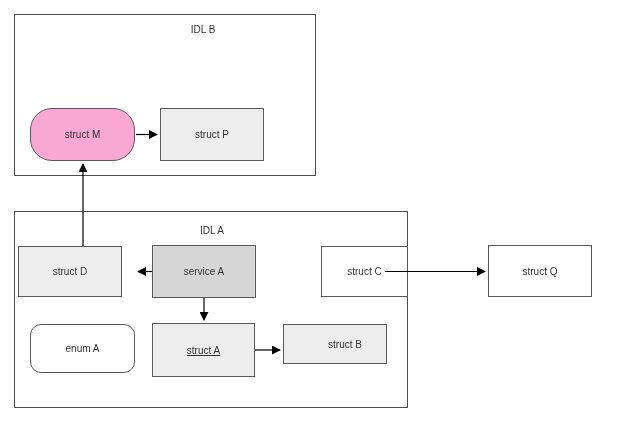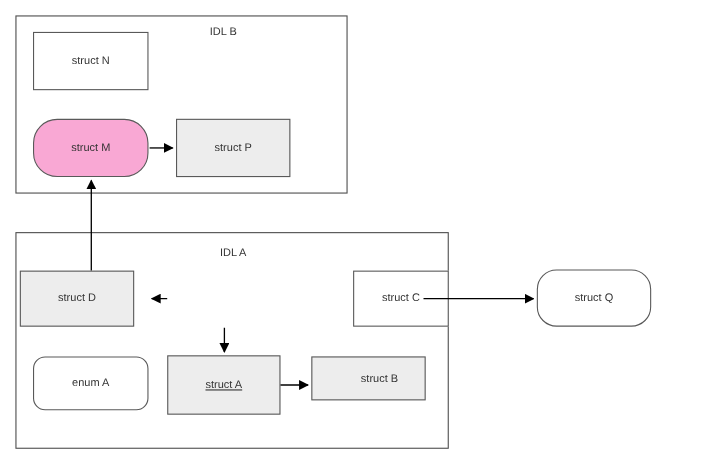--- a/index.html
+++ b/index.html
@@ -64,29 +64,29 @@
 
 <div class="canvas">
 
   <div class="group" id="g-idl-b">
     <div class="group-label">IDL B</div>
   </div>
   <div class="group" id="g-idl-a">
     <div class="group-label">IDL A</div>
   </div>
 
-  <div class="node" id="n-struct-n" style="background-color: rgb(255, 255, 255);">struct N</div>
   <div class="node" id="n-struct-m" style="background-color: #f9a8d4; border-radius: 22px;">struct M</div>
   <div class="node" id="n-struct-p" style="background-color: rgb(237, 237, 237);">struct P</div>
   <div class="node" id="n-struct-d" style="background-color: rgb(237, 237, 237);">struct D</div>
+  <div class="node" id="n-service-a" style="background-color: rgb(214, 214, 214);">service A</div>
   <div class="node" id="n-struct-c" style="background-color: rgb(255, 255, 255);">struct C</div>
   <div class="node" id="n-enum-a" style="background-color: rgb(255, 255, 255); border-radius: 11px;">enum A</div>
   <div class="node" id="n-struct-a" style="background-color: rgb(237, 237, 237);">struct A</div>
   <div class="node" id="n-struct-b" style="background-color: rgb(237, 237, 237);">struct B</div>
-  <div class="node" id="n-struct-q" style="background-color: rgb(255, 255, 255); border-radius: 18px;">struct Q</div>
+  <div class="node" id="n-struct-q" style="background-color: rgb(255, 255, 255);">struct Q</div>
 
   <svg class="edges" width="640" height="428" viewBox="0 0 640 428" xmlns="http://www.w3.org/2000/svg">
     <defs>
       <marker id="arrow" viewBox="0 0 10 10" refX="9" refY="5" markerWidth="7.5" markerHeight="7.5" orient="auto-start-reverse">
         <path d="M0,0 L10,5 L0,10 z" fill="#000000"></path>
       </marker>
     </defs>
     <line x1="136" y1="134.5" x2="157" y2="134.5" marker-end="url(#arrow)"></line>
     <line x1="83" y1="246" x2="83" y2="164" marker-end="url(#arrow)"></line>
     <line x1="152" y1="271.5" x2="138" y2="271.5" marker-end="url(#arrow)"></line>

